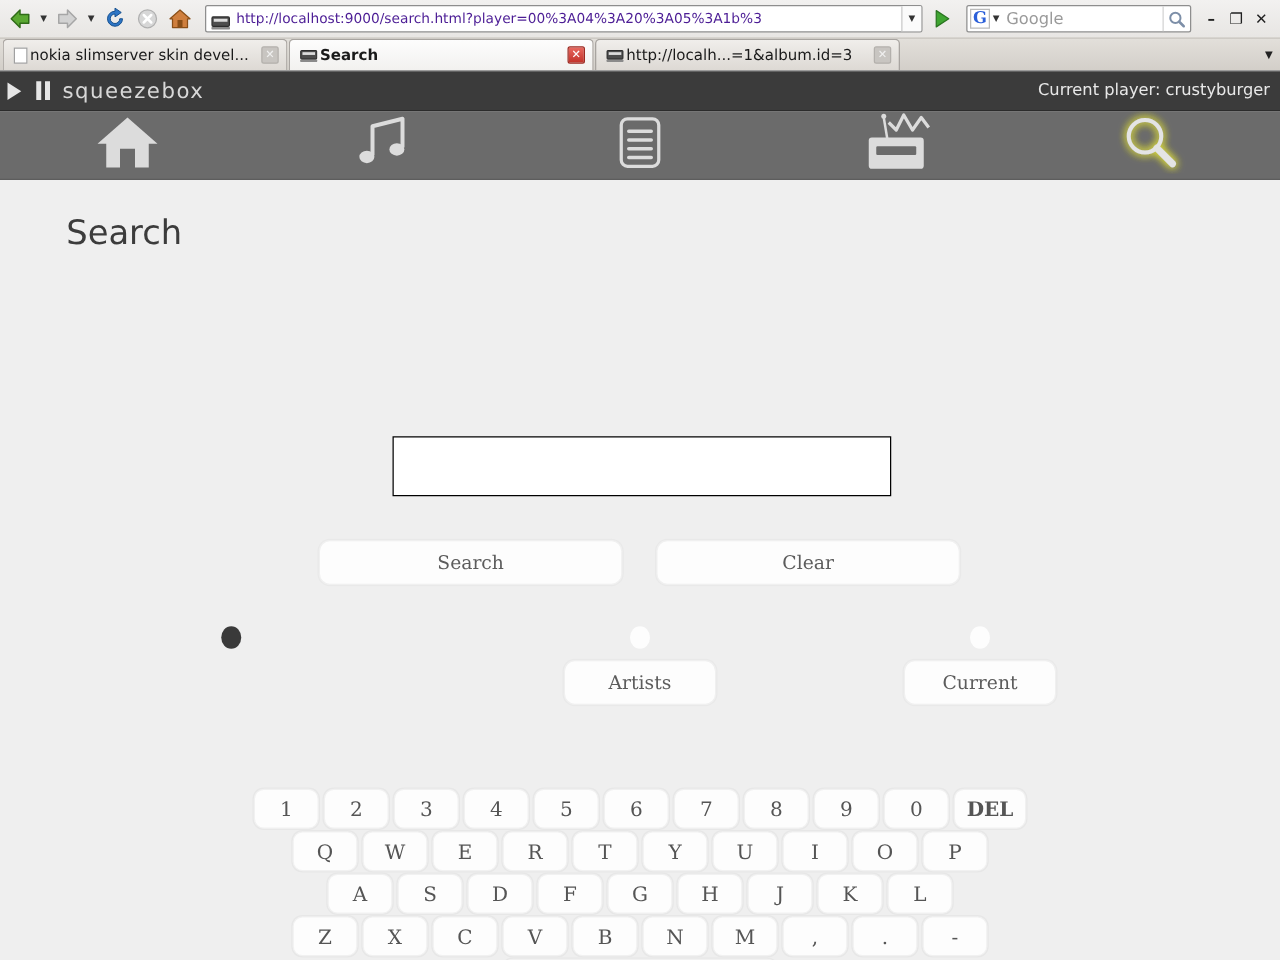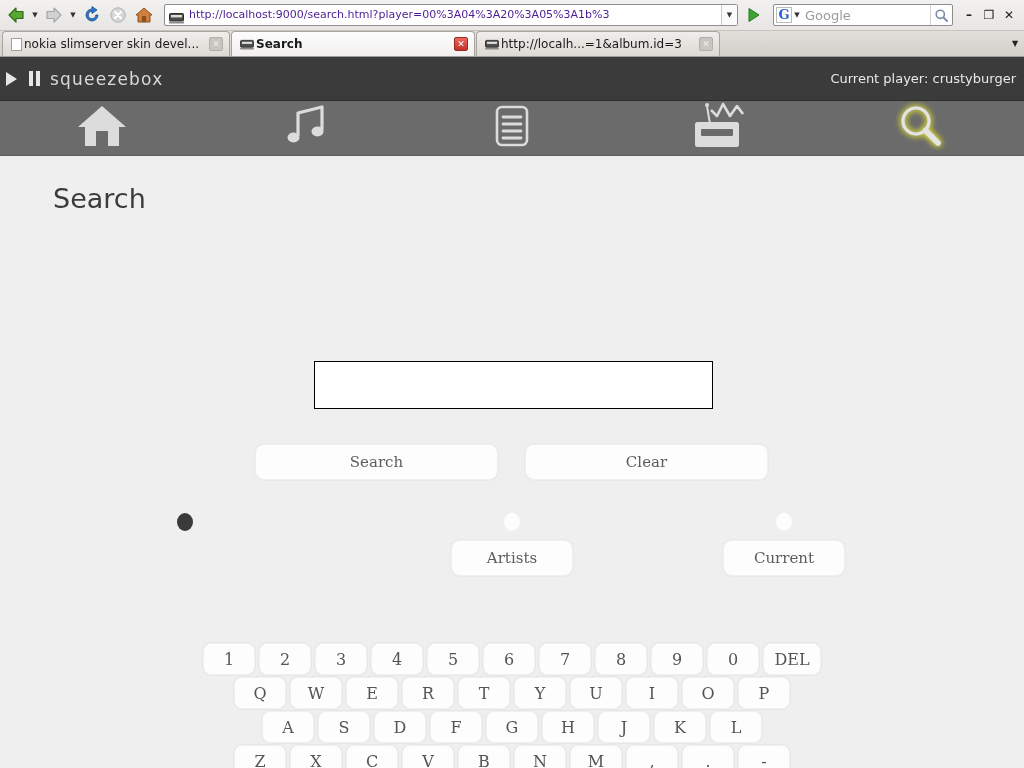--- a/index.html
+++ b/index.html
@@ -185,21 +185,21 @@
   #tab-list-btn {
     margin-left: auto;
     width: 18px; height: 25px;
     display: flex; align-items: center; justify-content: center;
     font-size: 8px; color: #222;
     flex: 0 0 auto;
   }
 
   
   #sb-header {
-    height: 44px;
+    height: 32px;
     background: #3b3b3b;
     display: flex;
     align-items: center;
     padding: 0 8px 0 6px;
     border-bottom: 1px solid #2b2b2b;
   }
   #play-btn {
     width: 0; height: 0;
     border-left: 11px solid #e6e6e6;
     border-top: 7px solid transparent;
@@ -332,21 +332,21 @@
     border: 1px solid #f1f1f1;
     box-shadow: 0 0 0 1px #e7e7e7;
     width: 52px; height: 32px;
     display: flex;
     align-items: center;
     justify-content: center;
     font-family: "DejaVu Serif", serif;
     font-size: 16px;
     color: #555;
   }
-  .key.wide { width: 58px; }
+  .key.wide { width: 58px; font-weight: bold; }
   .key.space { width: 220px; }
 
   
   #sb-footer {
     height: 27px;
     background: #6b6b6b;
     display: flex;
     align-items: center;
     padding: 0 6px 0 4px;
     color: #f2f2f2;

